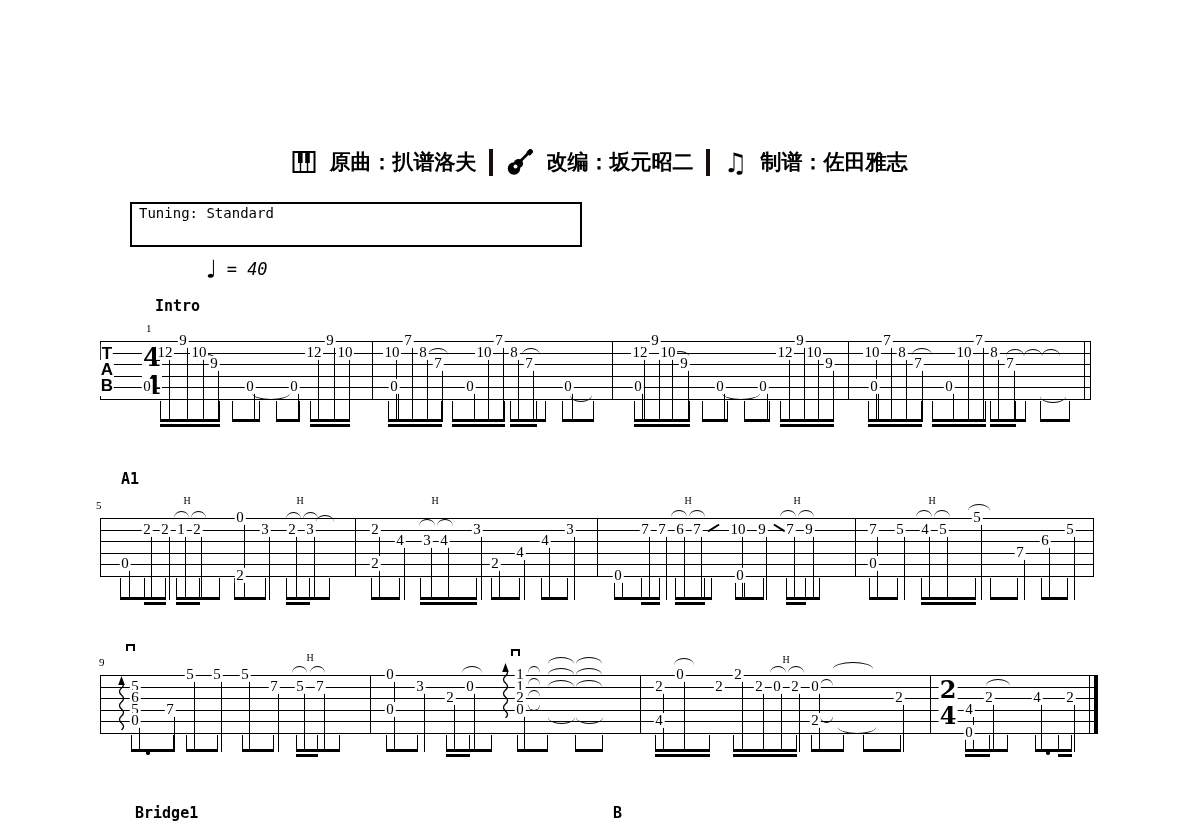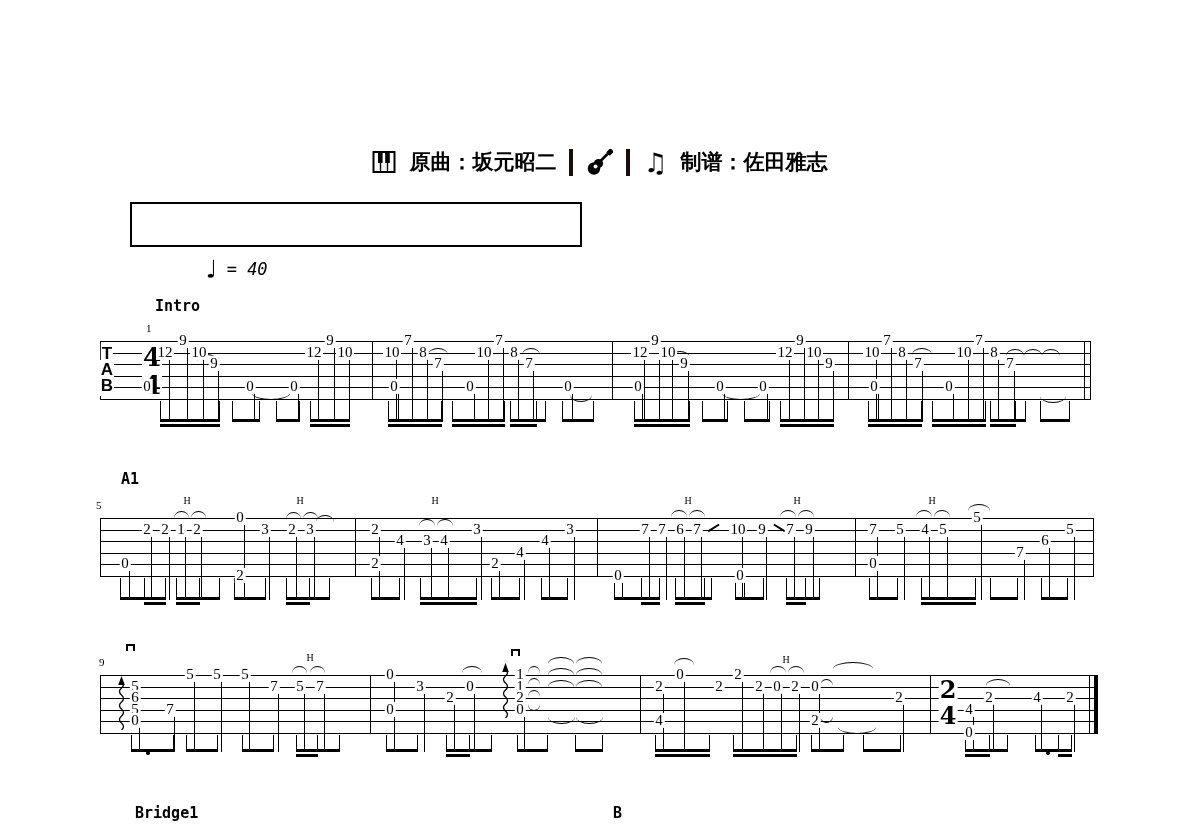--- a/index.html
+++ b/index.html
@@ -62,37 +62,39 @@
   <div class="credits">
     <span class="icon">
       <svg width="24" height="26" viewBox="0 0 24 26">
         <rect x="1.5" y="3" width="21" height="20" fill="#fff" stroke="#000" stroke-width="2"></rect>
         <line x1="8.5" y1="3" x2="8.5" y2="23" stroke="#000" stroke-width="1.4"></line>
         <line x1="15.5" y1="3" x2="15.5" y2="23" stroke="#000" stroke-width="1.4"></line>
         <rect x="6" y="3" width="4.6" height="11" fill="#000"></rect>
         <rect x="13.2" y="3" width="4.6" height="11" fill="#000"></rect>
       </svg>
     </span>
-    <span>原曲：坂元昭二</span>
+    <span>原曲：扒谱洛夫</span>
     <span class="cdiv"></span>
     <span class="icon">
       <svg width="27" height="27" viewBox="0 0 27 27">
         <line x1="13" y1="13.5" x2="24" y2="2.5" stroke="#000" stroke-width="2.6"></line>
         <rect x="21" y="0.5" width="6" height="5" rx="1" transform="rotate(-45 24 3)" fill="#000"></rect>
         <circle cx="8" cy="19.5" r="6.2" fill="#000"></circle>
         <circle cx="12.5" cy="14.5" r="4.6" fill="#000"></circle>
         <circle cx="9.5" cy="17.5" r="2" fill="#fff"></circle>
       </svg>
     </span>
+    <span>改编：坂元昭二</span>
     <span class="cdiv"></span>
     <span class="icon notesglyph">♫</span>
     <span>制谱：佐田雅志</span>
   </div>
 
   <div class="tuningbox">
+    <div class="tline">Tuning: Standard</div>
   </div>
 
   <div class="tempo">
     <span class="tnote">♩</span>
     <span class="tval">=  40</span>
   </div>
 
   <div id="score">
       <div class="hline" style="left: 100px; top: 341px; width: 990px;"></div>
       <div class="hline" style="left: 100px; top: 352.6px; width: 990px;"></div>

